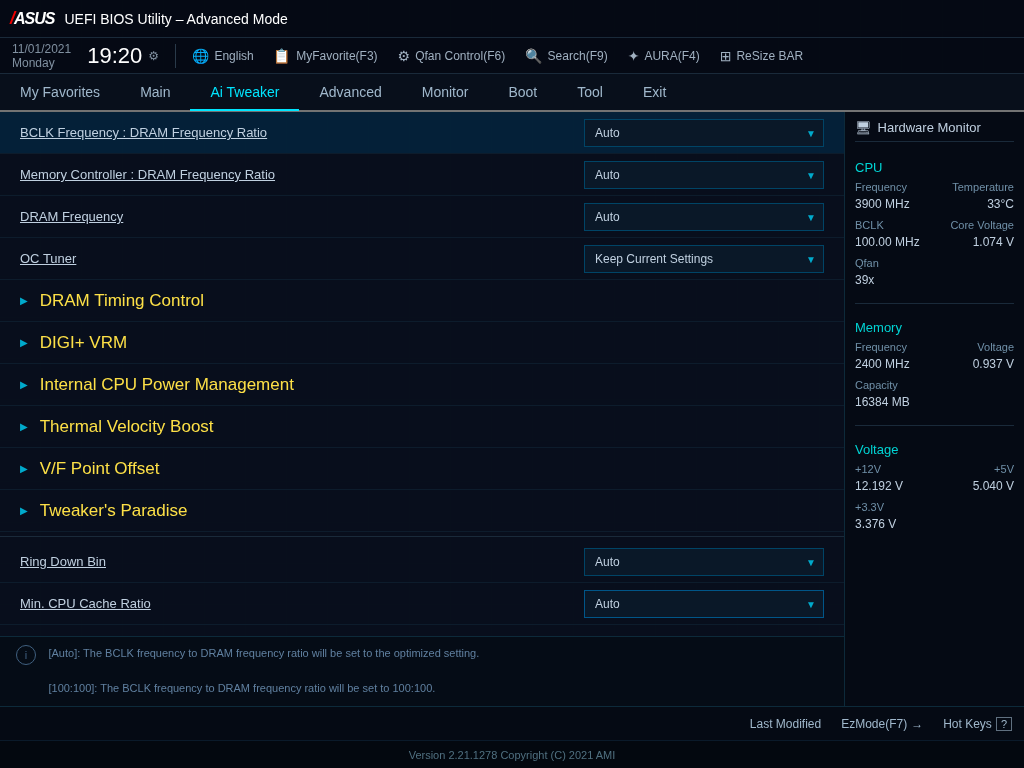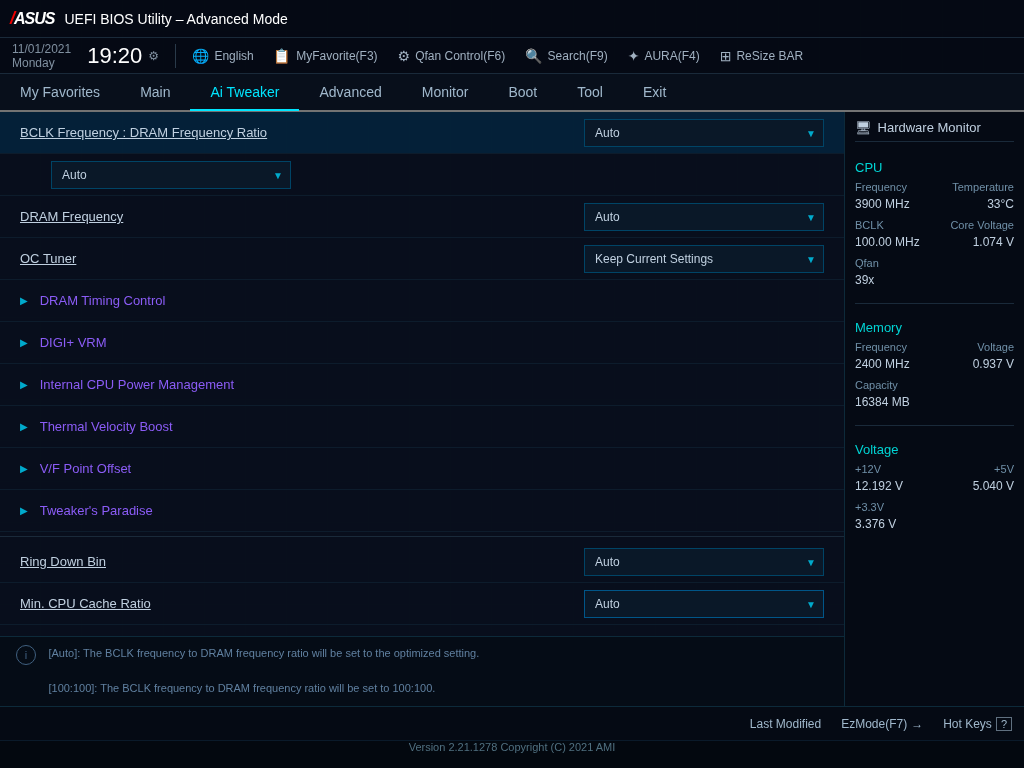--- a/index.html
+++ b/index.html
@@ -249,22 +249,22 @@
       cursor: pointer;
       gap: 12px;
     }
 
     .expand-icon {
       color: #00aacc;
       font-size: 10px;
     }
 
     .expand-label {
-      font-size: 13px;
-      color: #8b5cf6;
+      font-size: 17px;
+      color: #fde047;
     }
 
     
     .info-bar {
       background: rgba(5,12,22,0.98);
       border-top: 1px solid #0d2a3a;
       padding: 8px 16px;
       min-height: 70px;
     }
 
@@ -366,20 +366,21 @@
       cursor: pointer;
       display: flex;
       align-items: center;
       gap: 4px;
     }
 
     .version-bar {
       background: rgba(3,8,15,0.99);
       height: 28px;
       display: flex;
+      align-items: center;
       justify-content: center;
       font-size: 11px;
       color: #507080;
       border-top: 1px solid #0a1a2a;
     }
 
     
     .settings-list::-webkit-scrollbar { width: 6px; }
     .settings-list::-webkit-scrollbar-track { background: #050e1a; }
     .settings-list::-webkit-scrollbar-thumb { background: #1a4060; border-radius: 3px; }
@@ -477,20 +478,21 @@
                 <option>Auto</option>
                 <option>100:133</option>
                 <option>100:100</option>
               </select>
               <span class="select-arrow">▼</span>
             </div>
           </div>
         </div>
 
         <div class="setting-row">
+          <span class="setting-label">Memory Controller : DRAM Frequency Ratio</span>
           <div class="setting-value">
             <div class="select-wrapper">
               <select>
                 <option>Auto</option>
                 <option>1:1</option>
                 <option>1:2</option>
               </select>
               <span class="select-arrow">▼</span>
             </div>
           </div>

